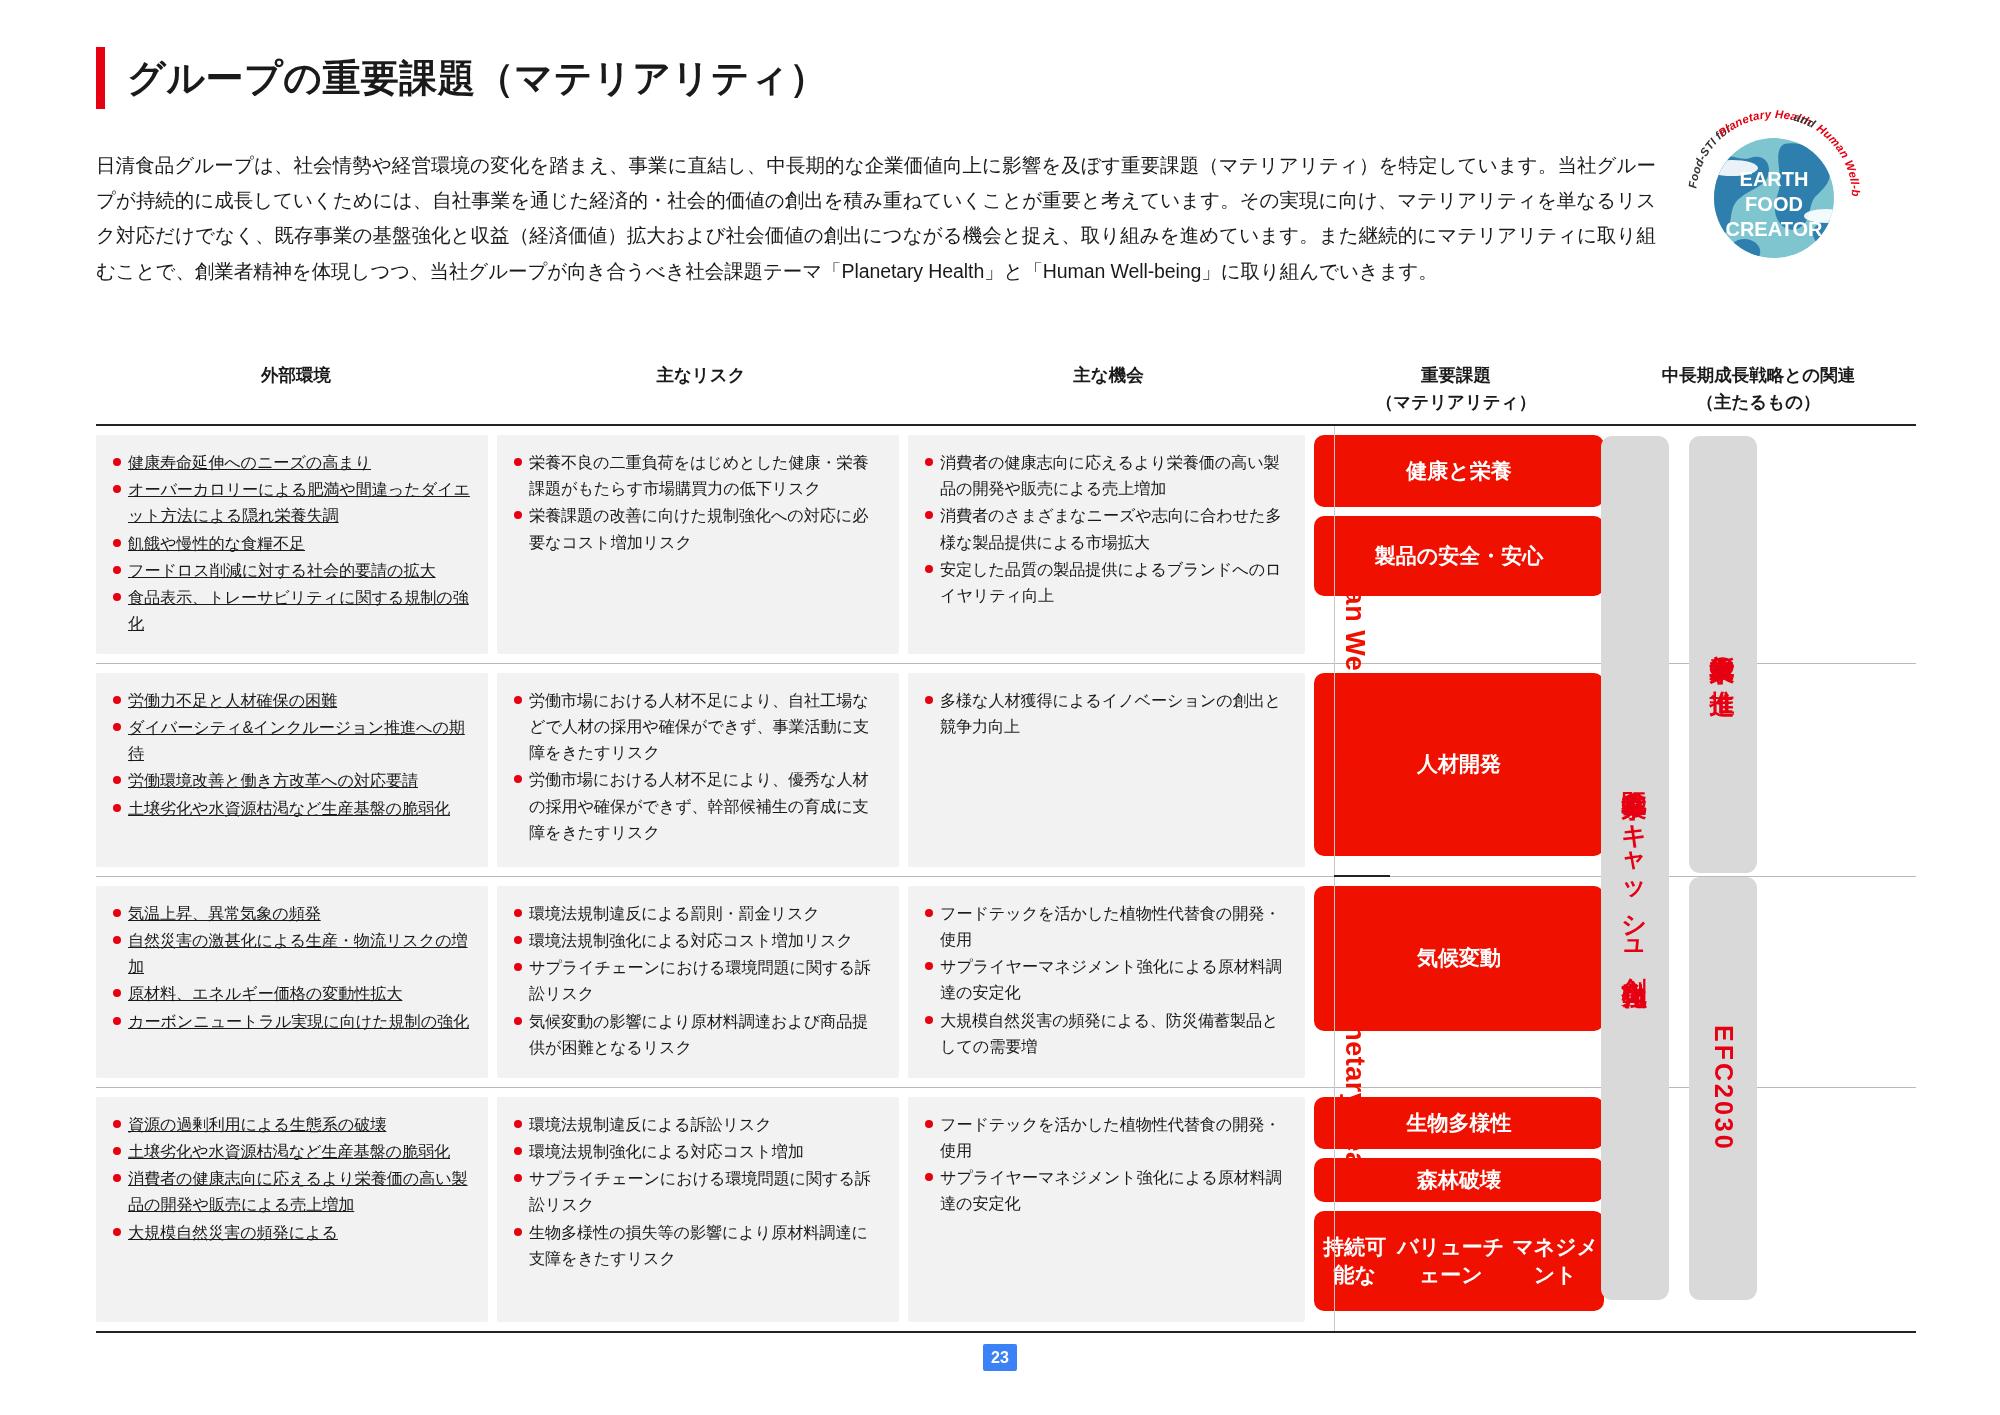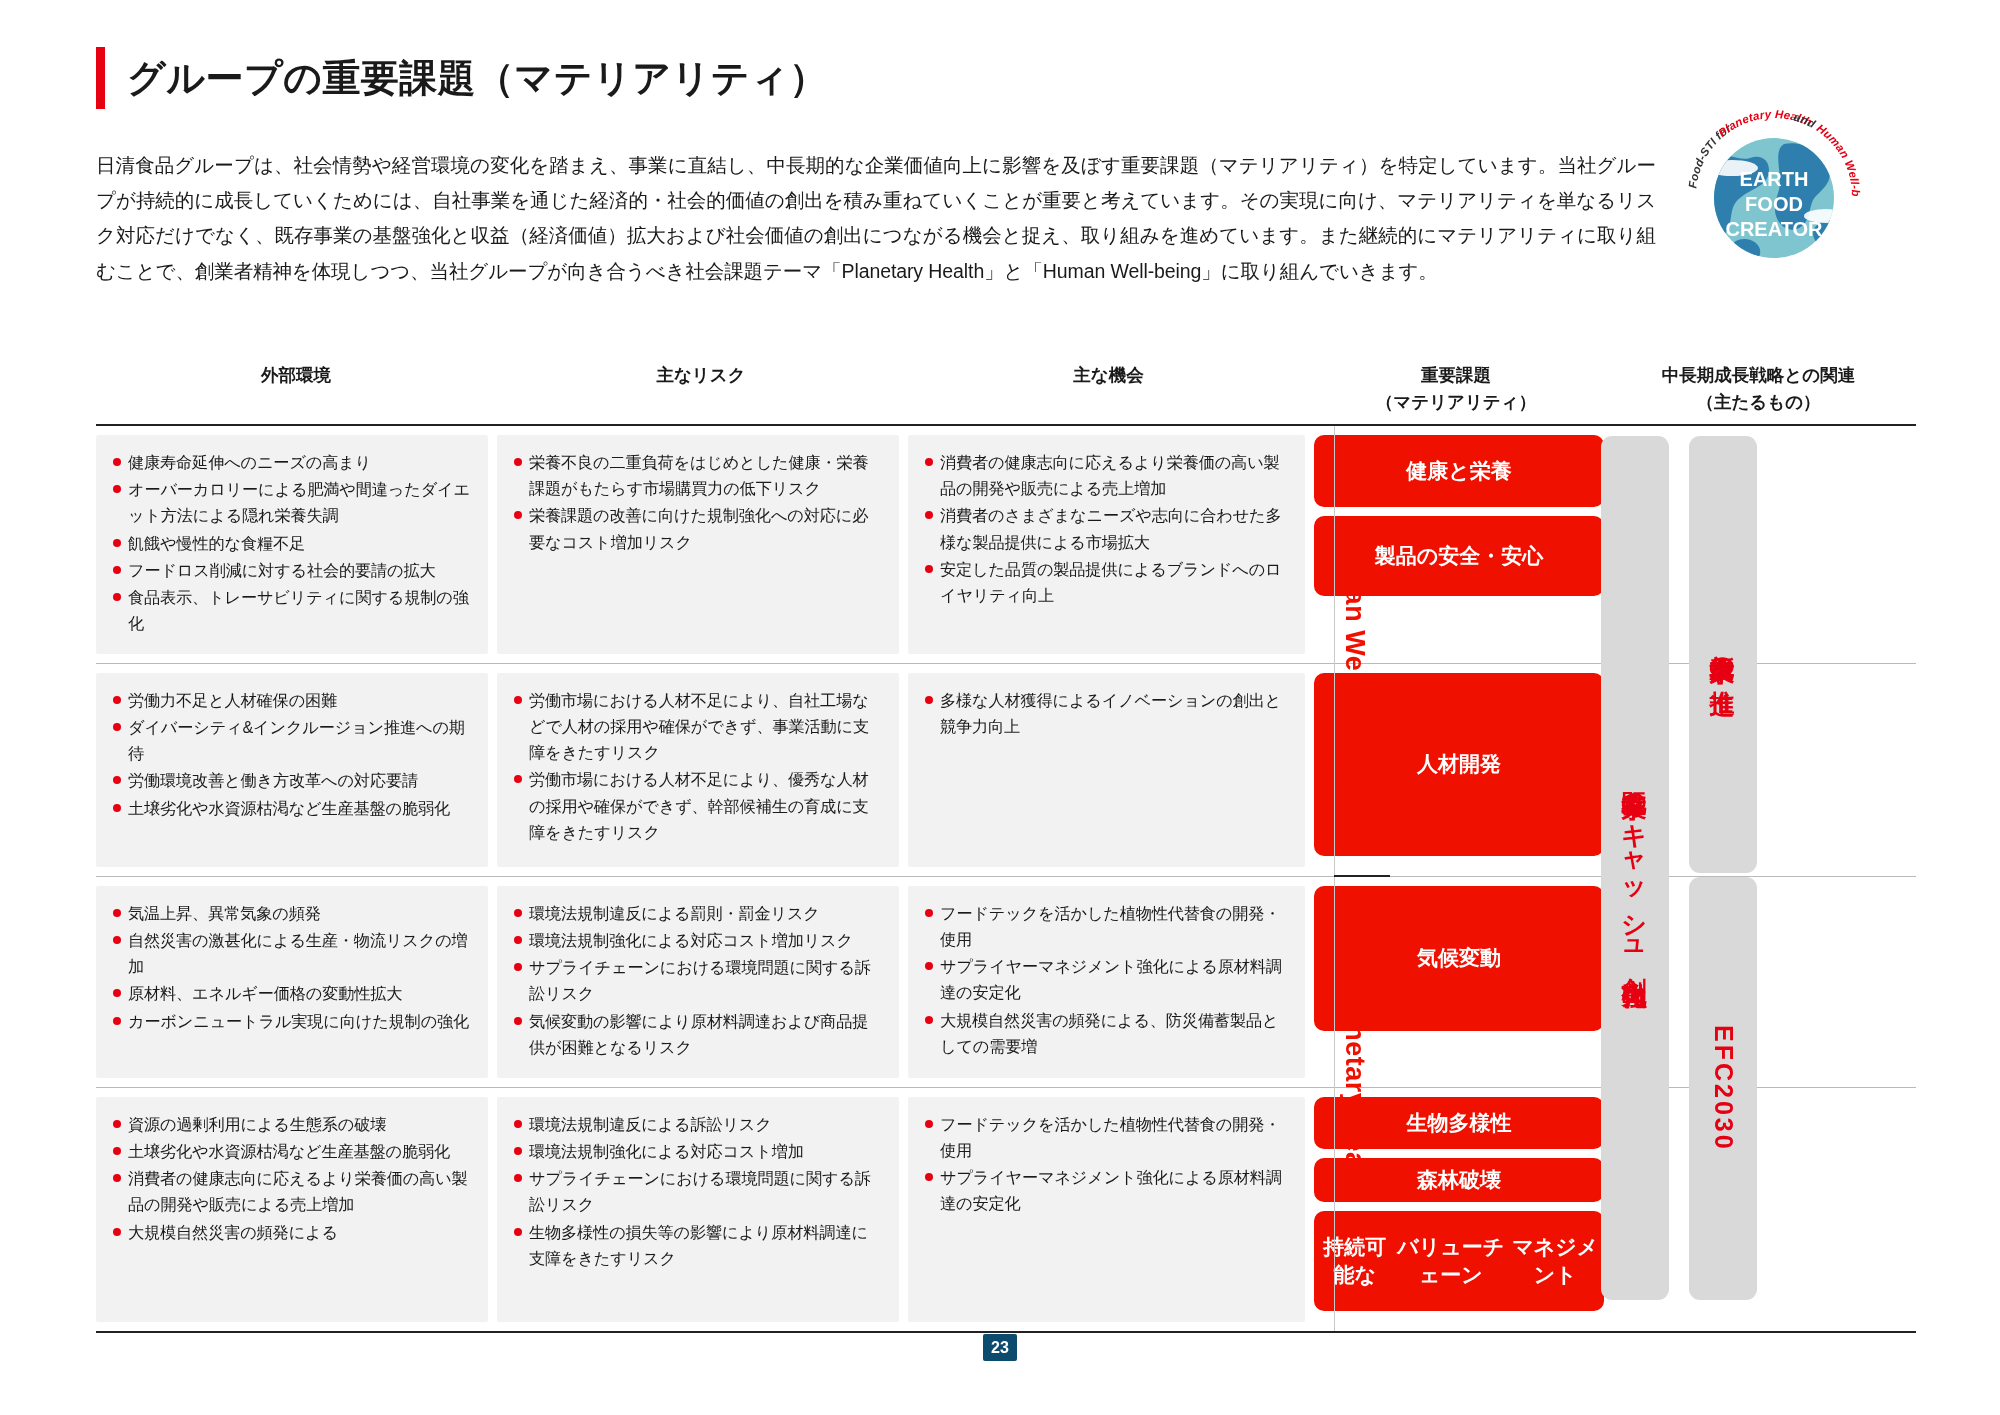--- a/index.html
+++ b/index.html
@@ -81,21 +81,21 @@
     align-items: stretch;
     position: relative;
   }
   .cell {
     background: #f2f2f2;
     margin: 9px 9px 9px 0;
     padding: 14px 16px 16px 16px;
     box-sizing: border-box;
     border-radius: 2px;
   }
-  .cell.ext  { width: 392px; }
+  .cell.ext  { width: 392px; text-decoration: underline; }
   .cell.risk { width: 402px; }
   .cell.opp  { width: 397px; }
 
   ul.blist { margin: 0; padding: 0; list-style: none; }
   ul.blist li {
     position: relative;
     padding-left: 16px;
     font-size: 16.2px;
     line-height: 1.62;
     margin-bottom: 1px;
@@ -183,23 +183,23 @@
     white-space: nowrap;
   }
   .rel-bar span.latin {
     letter-spacing: 0.12em;
   }
 
   
   .page-num {
     position: absolute;
     left: 50%; transform: translateX(-50%);
-    bottom: 54px;
+    bottom: 44px;
     width: 34px; height: 27px;
-    background: #0c4a6e;
+    background: #3b82f6;
     color: #ffffff;
     font-size: 16px;
     font-weight: 700;
     display: flex; align-items: center; justify-content: center;
     border-radius: 2px;
   }
 </style>
 </head>
 <body>
 

